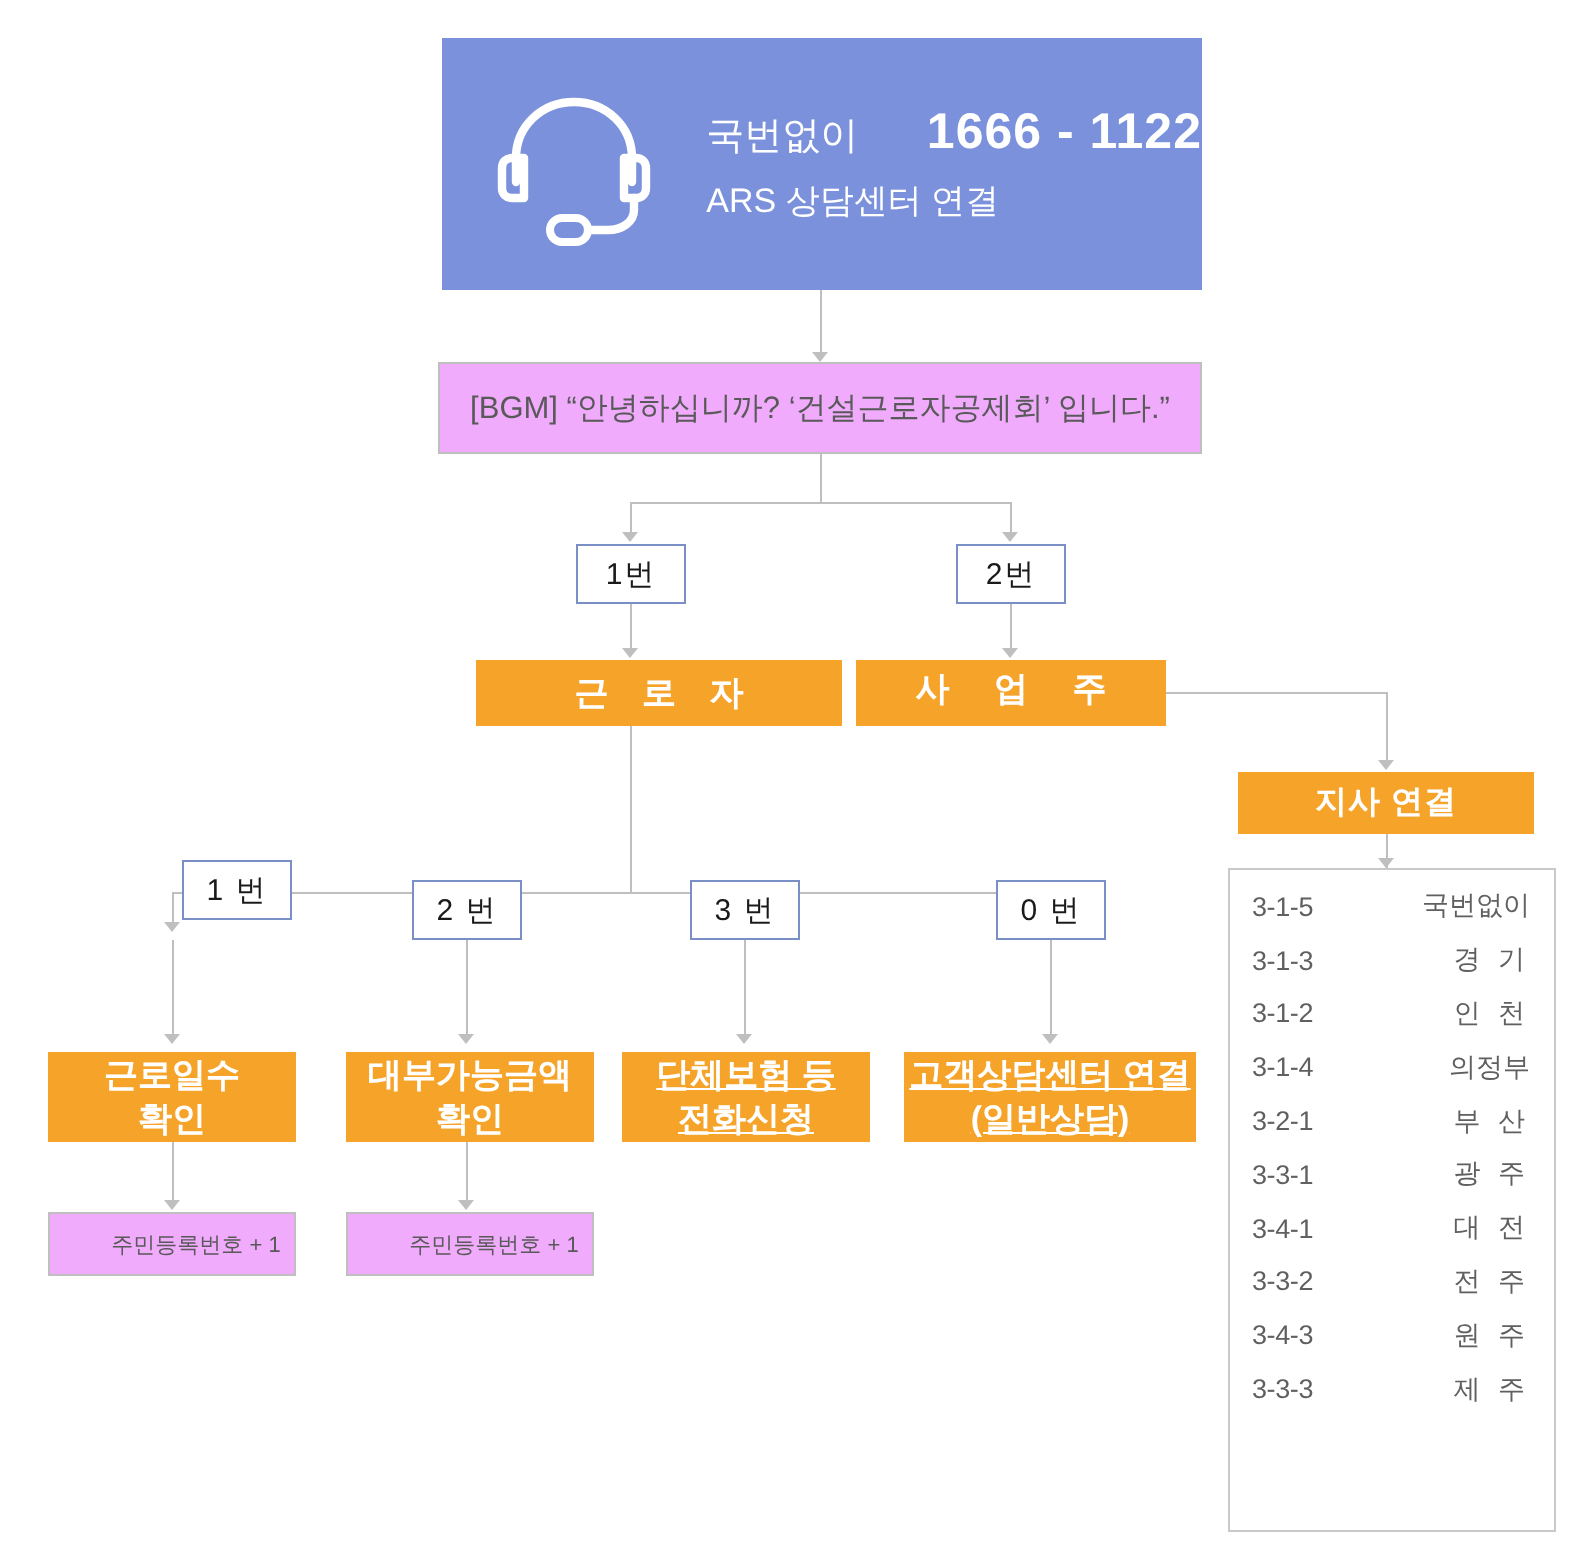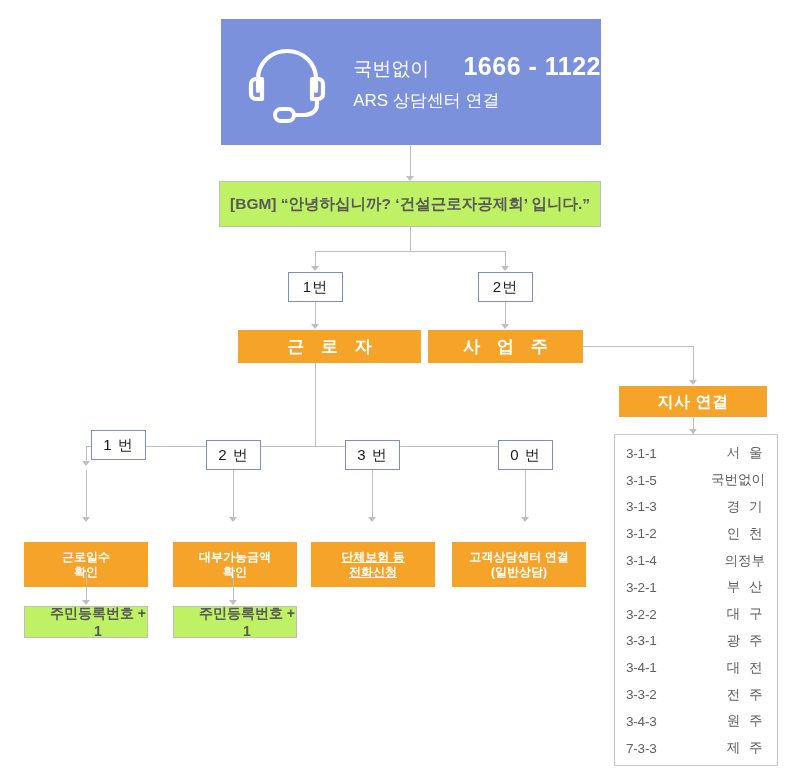--- a/index.html
+++ b/index.html
@@ -71,28 +71,27 @@
   }
   .header-line2 {
     font-size: 17px;
     white-space: nowrap;
   }
 
   
   .box-gray {
     position: absolute;
     box-sizing: border-box;
-    background: #bef264;
+    background: #f0abfc;
     border: 1px solid #bfbfbf;
     color: #595959;
     display: flex;
     align-items: center;
     justify-content: center;
     text-align: center;
-    font-weight: bold;
   }
 
   
   .box-key {
     position: absolute;
     box-sizing: border-box;
     background: #ffffff;
     border: 1px solid #7B8FC7;
     color: #1a1a1a;
     font-size: 15px;
@@ -114,37 +113,36 @@
     text-align: center;
     line-height: 1.25;
   }
   .box-orange.lvl1 {
     font-size: 17px;
     font-weight: bold;
     letter-spacing: 6px;
     text-indent: 6px;
   }
   .box-orange.lvl2 {
-    font-size: 12px;
+    font-size: 17px;
     font-weight: bold;
-    margin-top: 16px;
   }
   .box-orange.branchhead {
     font-size: 16px;
     font-weight: bold;
     letter-spacing: 0.5px;
   }
 
   .bgm-box {
     font-size: 15.5px;
     color: #595959;
     letter-spacing: 0px;
   }
   .rrn-box {
-    font-size: 14px;
+    font-size: 11px;
     color: #595959;
     padding-left: 24px;
   }
 
   
   .branch-table {
     position: absolute;
     left: 614px;
     top: 434px;
     width: 164px;
@@ -212,78 +210,70 @@
 
   <div class="box-key" style="left:288px; top:272px; width:55px; height:30px;">1번</div>
   <div class="box-key" style="left:478px; top:272px; width:55px; height:30px;">2번</div>
 
   <div class="vline" style="left:315px; top:302px; height:25px;"></div>
   <div class="arrow-down" style="left:311px; top:324px;"></div>
   <div class="vline" style="left:505px; top:302px; height:25px;"></div>
   <div class="arrow-down" style="left:501px; top:324px;"></div>
 
   <div class="box-orange lvl1" style="left:238px; top:330px; width:183px; height:33px;">근 로 자</div>
-  <div class="box-orange lvl1" style="left:428px; top:330px; width:155px; height:33px;">사 업 주</div>
+  <div class="box-orange lvl1" style="left:428px; top:330px; width:155px; height:33px;font-family:Liberation Mono, monospace;">사 업 주</div>
 
   <div class="hline" style="left:583px; top:346px; width:110px;"></div>
   <div class="vline" style="left:693px; top:346px; height:37px;"></div>
   <div class="arrow-down" style="left:689px; top:380px;"></div>
 
   <div class="box-orange branchhead" style="left:619px; top:386px; width:148px; height:31px;text-align:center;">지사 연결</div>
 
   <div class="vline" style="left:693px; top:417px; height:17px;"></div>
   <div class="arrow-down" style="left:689px; top:429px;"></div>
 
   <div class="branch-table" id="branch-list">
       <div class="branch-row">
-        <span class="branch-code">3-1-1</span>
-        <span class="branch-name">서 울</span>
-      </div>
-      <div class="branch-row">
         <span class="branch-code">3-1-5</span>
         <span class="branch-name tight">국번없이</span>
       </div>
       <div class="branch-row">
         <span class="branch-code">3-1-3</span>
         <span class="branch-name">경 기</span>
       </div>
       <div class="branch-row">
         <span class="branch-code">3-1-2</span>
         <span class="branch-name">인 천</span>
       </div>
       <div class="branch-row">
         <span class="branch-code">3-1-4</span>
         <span class="branch-name tight">의정부</span>
       </div>
       <div class="branch-row">
         <span class="branch-code">3-2-1</span>
         <span class="branch-name">부 산</span>
       </div>
       <div class="branch-row">
-        <span class="branch-code">3-2-2</span>
-        <span class="branch-name">대 구</span>
-      </div>
-      <div class="branch-row">
         <span class="branch-code">3-3-1</span>
         <span class="branch-name">광 주</span>
       </div>
       <div class="branch-row">
         <span class="branch-code">3-4-1</span>
         <span class="branch-name">대 전</span>
       </div>
       <div class="branch-row">
         <span class="branch-code">3-3-2</span>
         <span class="branch-name">전 주</span>
       </div>
       <div class="branch-row">
         <span class="branch-code">3-4-3</span>
         <span class="branch-name">원 주</span>
       </div>
       <div class="branch-row">
-        <span class="branch-code">7-3-3</span>
+        <span class="branch-code">3-3-3</span>
         <span class="branch-name">제 주</span>
       </div>
     </div>
 
   <div class="vline" style="left:315px; top:363px; height:83px;"></div>
   <div class="hline" style="left:86px; top:446px; width:440px;"></div>
 
   <div class="vline" style="left:86px; top:446px; height:18px;"></div>
   <div class="arrow-down" style="left:82px; top:461px;"></div>
   <div class="vline" style="left:233px; top:446px; height:18px;"></div>
@@ -321,21 +311,21 @@
     </div>
   </div>
 
   <div class="box-orange lvl2" style="left:311px; top:526px; width:124px; height:45px;text-decoration:underline;">
     <div>
       <div>단체보험 등</div>
       <div>전화신청</div>
     </div>
   </div>
 
-  <div class="box-orange lvl2" style="left:452px; top:526px; width:134px; height:45px;">
+  <div class="box-orange lvl2" style="left:452px; top:526px; width:146px; height:45px;text-decoration:underline;">
     <div>
       <div>고객상담센터 연결</div>
       <div>(일반상담)</div>
     </div>
   </div>
 
   <div class="vline" style="left:86px;  top:571px; height:32px;"></div>
   <div class="arrow-down" style="left:82px;  top:600px;"></div>
   <div class="vline" style="left:233px; top:571px; height:32px;"></div>
   <div class="arrow-down" style="left:229px; top:600px;"></div>

